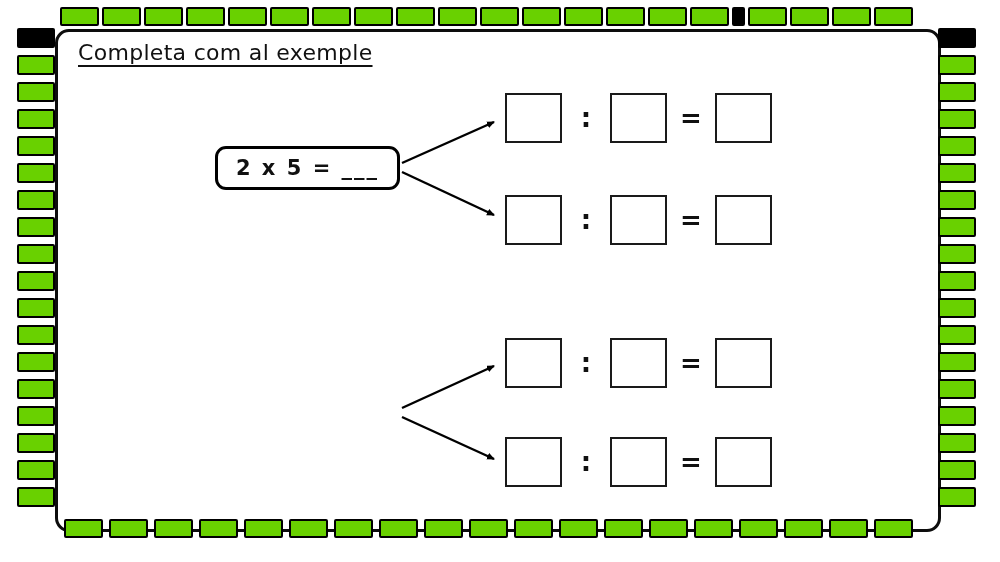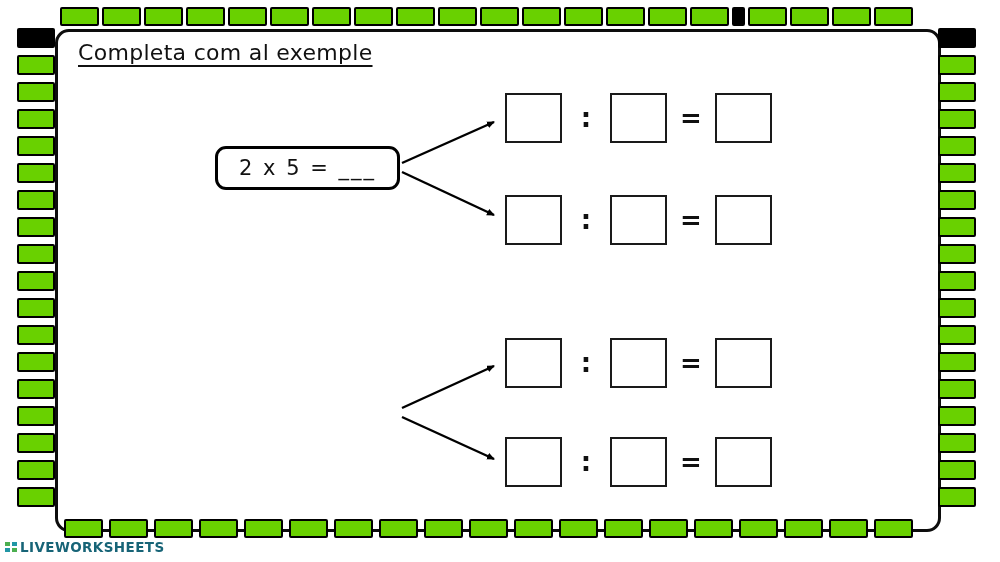--- a/index.html
+++ b/index.html
@@ -29,21 +29,21 @@
   
   .title{
     position:absolute;left:78px;top:40px;font-size:22px;z-index:6;
     text-decoration:underline;text-underline-offset:5px;letter-spacing:0.3px;
   }
   
   .plabel{
     position:absolute;left:215px;width:185px;height:44px;box-sizing:border-box;
     border:3px solid #000;border-radius:11px;background:#fff;z-index:6;
     display:flex;align-items:center;justify-content:center;
-    font-size:21px;font-weight:400;letter-spacing:2px;white-space:pre;
+    font-size:21px;font-weight:700;letter-spacing:2px;white-space:pre;
   }
   
   .row{
     position:absolute;left:505px;display:flex;align-items:center;z-index:6;
   }
   .abox{
     width:57px;height:50px;border:2px solid #1a1a1a;background:#fff;
     box-sizing:border-box;margin:0;cursor:text;
   }
   .sym{
@@ -192,23 +192,14 @@
   </div>
 
   <div class="row" style="top:437px">
     <div class="abox"></div>
     <div class="sym">:</div>
     <div class="abox"></div>
     <div class="sym">=</div>
     <div class="abox"></div>
   </div>
 
-  <div class="logo">
-    <svg width="13" height="14" viewBox="0 0 13 14" xmlns="http://www.w3.org/2000/svg">
-      <rect x="0" y="2" width="5" height="4" fill="#4caf50"></rect>
-      <rect x="0" y="8" width="5" height="4" fill="#2196a5"></rect>
-      <rect x="7" y="2" width="5" height="4" fill="#2196a5"></rect>
-      <rect x="7" y="8" width="5" height="4" fill="#4caf50"></rect>
-    </svg>
-    <span class="logo-text">LIVEWORKSHEETS</span>
-  </div>
 
 </div>
 
 </body></html>

